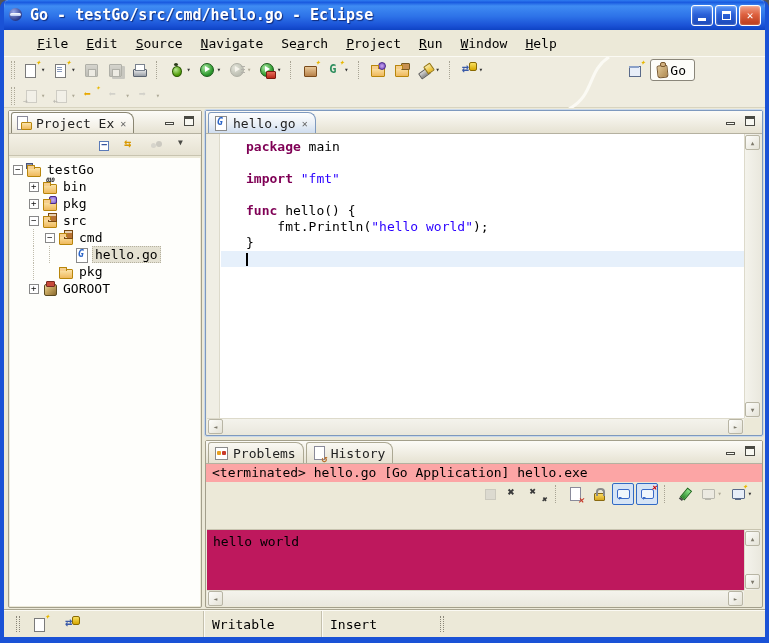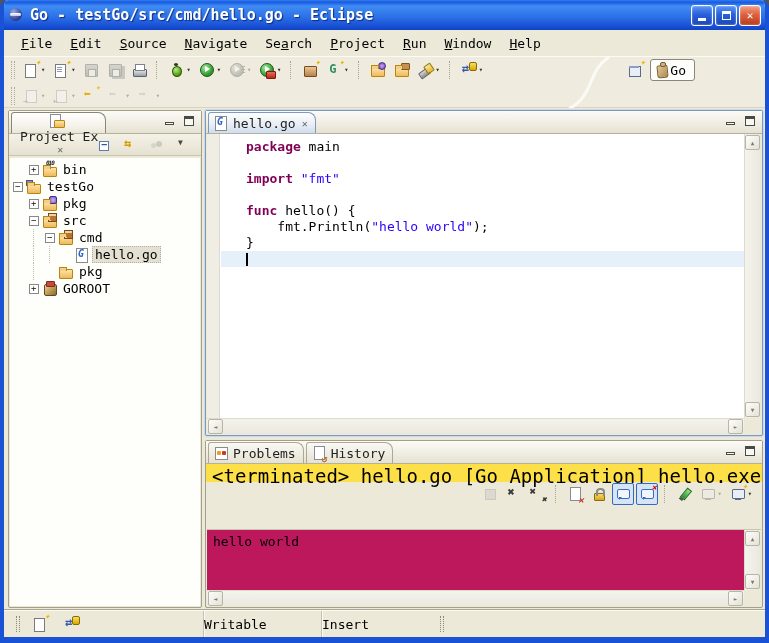--- a/index.html
+++ b/index.html
@@ -14,21 +14,21 @@
   .title-text{color:#FFF;font-weight:bold;font-size:15px;margin-left:6px;white-space:nowrap;
     text-shadow:1px 1px 1px rgba(10,30,100,.8);}
   .tb-btns{margin-left:auto;display:flex;gap:2px;}
   .xpbtn{width:22px;height:21px;border:1px solid #FFF;border-radius:3px;display:flex;align-items:center;
     justify-content:center;color:#FFF;font-size:11px;font-weight:bold;
     background:linear-gradient(180deg,#5A96F6,#2A60D8 45%,#1A47B8);box-shadow:inset 0 0 2px rgba(255,255,255,.6);}
   .xpbtn.close{background:linear-gradient(180deg,#F0A088,#DE613F 45%,#B83A1C);}
   .glyph-min{display:block;width:8px;height:3px;background:#FFF;margin-top:9px;}
   .glyph-max{display:block;width:9px;height:9px;border:1px solid #FFF;border-top:3px solid #FFF;}
   
-  .menubar{position:absolute;left:0;right:0;top:30px;height:26px;background:#ECE9D8;display:flex;
+  .menubar{position:absolute;left:16px;right:0;top:30px;height:26px;background:#ECE9D8;display:flex;
     align-items:center;padding-left:8px;font-size:13px;color:#000;}
   .menu-item{padding:2px 9px;white-space:nowrap;}
   .menu-item .mn{text-decoration:underline;}
   
   .toolbar{position:absolute;left:0;right:0;top:56px;height:52px;background:#EFECDF;
     border-top:1px solid #FBFAF4;border-bottom:1px solid #D8D4C0;}
   .tbrow{position:absolute;left:0;right:0;display:flex;align-items:center;padding-left:6px;height:26px;}
   .tbrow1{top:0;} .tbrow2{top:26px;}
   .handle{width:4px;height:18px;border-left:1px dotted #ADA998;border-right:1px dotted #ADA998;margin:0 4px 0 1px;}
   .tb{display:inline-flex;align-items:center;padding:2px 2px;margin:0 1px;border:1px solid transparent;border-radius:2px;}
@@ -46,21 +46,21 @@
   
   .main{position:absolute;left:0;right:0;top:108px;height:502px;background:#ECE9D8;}
   .panel{position:absolute;background:#ECE9D8;border:1px solid #A39F8B;border-radius:2px;}
   #pe-panel{left:4px;top:2px;width:194px;height:498px;}
   #editor-panel{left:201px;top:2px;width:558px;height:326px;border:1px solid #7E99BE;box-shadow:0 0 0 1px #C9D8EA;}
   #console-panel{left:201px;top:332px;width:558px;height:168px;}
   .tabrow{position:relative;height:23px;background:linear-gradient(180deg,#FCFBF7,#E6E2D2);
     border-bottom:1px solid #B5B1A0;display:flex;align-items:flex-end;padding-left:2px;}
   .ctab{display:inline-flex;align-items:center;height:21px;padding:0 7px 0 4px;font-size:13px;color:#222;
     border:1px solid #ACA893;border-bottom:none;border-radius:3px 8px 0 0;margin-right:2px;background:transparent;white-space:nowrap;}
-  .ctab.active{background:linear-gradient(180deg,#FFFFFF 0%,#F4F1E8 70%,#EAE6D8 100%);border-color:#8A8672;flex-direction:column;}
+  .ctab.active{background:linear-gradient(180deg,#FFFFFF 0%,#F4F1E8 70%,#EAE6D8 100%);border-color:#8A8672;}
   .ctab.active-blue{background:linear-gradient(180deg,#FEFEFE 0%,#E9EFF6 55%,#CFDDEF 100%);border-color:#7E99BE;}
   .ctab .lbl{margin-left:4px;}
   .tclose{margin-left:6px;font-size:10px;color:#666;}
   .tclose::before{content:"✕";}
   .mmwrap{position:absolute;right:4px;top:3px;display:flex;gap:4px;align-items:center;}
   .mm{width:16px;height:14px;display:flex;align-items:flex-start;justify-content:center;}
   .mm-min i{display:block;width:9px;height:3px;border:1px solid #4A4A44;background:#F8F8F2;margin-top:8px;}
   .mm-max i{display:block;width:10px;height:10px;border:1px solid #4A4A44;border-top:3px solid #4A4A44;background:#F8F8F2;margin-top:2px;}
   
   .pe-toolbar{height:22px;background:linear-gradient(180deg,#F4F1E6,#E6E2D2);border-bottom:1px solid #C8C4B0;
@@ -91,28 +91,28 @@
   
   .vscroll{position:absolute;right:0;top:0;bottom:16px;width:17px;background:linear-gradient(90deg,#F4F3EC,#EAE8DE);border-left:1px solid #DDDACB;}
   .hscroll{position:absolute;left:0;right:17px;bottom:0;height:16px;background:linear-gradient(180deg,#F4F3EC,#EAE8DE);border-top:1px solid #DDDACB;}
   .sbtn{position:absolute;width:15px;height:15px;background:linear-gradient(135deg,#FDFDFB,#E4E2D6);
     border:1px solid #B8B5A4;border-radius:2px;display:flex;align-items:center;justify-content:center;
     font-size:6px;color:#7E7A6C;}
   .sbtn.up{top:1px;right:1px;} .sbtn.down{bottom:1px;right:1px;}
   .sbtn.left{left:1px;top:0px;} .sbtn.right{right:1px;top:0px;}
   .corner{position:absolute;right:0;bottom:0;width:17px;height:16px;background:#ECE9D8;}
   
-  .con-info{height:18px;font-size:19px;padding:1px 6px;color:#000;background:#fde047;white-space:nowrap;}
+  .con-info{height:18px;font-size:13px;padding:1px 6px;color:#000;background:#fca5a5;white-space:nowrap;}
   .con-toolbar{height:23px;display:flex;align-items:center;justify-content:flex-end;padding-right:6px;background:#ECE9D8;}
   .con-body{position:absolute;left:1px;right:1px;top:88px;bottom:1px;background:#be185d;border-top:1px solid #C8C4B0;}
   .con-out{position:absolute;left:0;right:17px;top:0;bottom:16px;font-size:13px;padding:4px 6px;white-space:pre;}
   
   .statusbar{position:absolute;left:0;right:0;top:610px;height:27px;background:#ECE9D8;
     border-top:1px solid #FBFAF4;box-shadow:0 -1px 0 #A9A590;display:flex;align-items:center;font-size:13px;}
-  .sb-cell{height:100%;display:flex;align-items:center;border-right:1px solid #C4C0AC;box-shadow:1px 0 0 #FBFAF4;}
+  .sb-cell{height:100%;display:flex;align-items:center;padding-left:8px;border-right:1px solid #C4C0AC;box-shadow:1px 0 0 #FBFAF4;}
   .sb-left{width:200px;gap:8px;padding-left:12px;}
   .sb-writable{width:118px;} .sb-insert{width:112px;}
   .grip{width:4px;height:16px;border-left:1px dotted #8A8678;border-right:1px dotted #8A8678;margin-left:6px;}
   
   .ic{display:inline-block;width:16px;height:16px;position:relative;vertical-align:middle;flex:0 0 16px;}
   .ic .b{position:absolute;inset:0;}
   .ic-eclipse::before{content:"";position:absolute;left:1px;top:1px;width:13px;height:13px;border-radius:50%;
     background:radial-gradient(circle at 35% 30%,#9AA8E8,#2A3A8A 70%,#1A2A6A);}
   .ic-eclipse::after{content:"";position:absolute;left:2px;top:6px;width:11px;height:3px;
     background:linear-gradient(#FFF,#B8C8F0);border-radius:2px;}
@@ -421,33 +421,33 @@
             </span>
           </span>
           <span class="tb">
             <span class="ic ic-viewmenu">
               <i class="b"></i>
             </span>
           </span>
         </div>
       <div class="pe-tree" id="pe-tree">
           <div class="tree-row">
+            <span class="exp minus"></span>
+            <span class="ic ic-project icf">
+              <i class="b"></i>
+            </span>
+            <span class="tree-label">testGo</span>
+          </div>
+          <div class="tree-row">
             <span class="indent"></span>
             <span class="exp plus"></span>
             <span class="ic ic-folder-bin icf">
               <i class="b"></i>
             </span>
             <span class="tree-label">bin</span>
-          </div>
-          <div class="tree-row">
-            <span class="exp minus"></span>
-            <span class="ic ic-project icf">
-              <i class="b"></i>
-            </span>
-            <span class="tree-label">testGo</span>
           </div>
           <div class="tree-row">
             <span class="indent"></span>
             <span class="exp plus"></span>
             <span class="ic ic-folder-pkg icf">
               <i class="b"></i>
             </span>
             <span class="tree-label">pkg</span>
           </div>
           <div class="tree-row">

